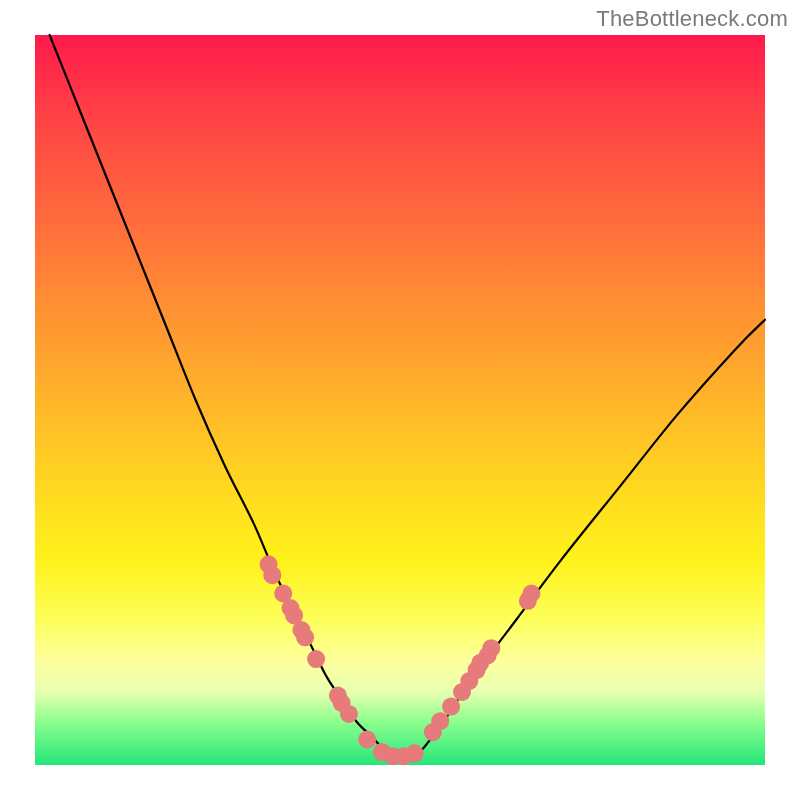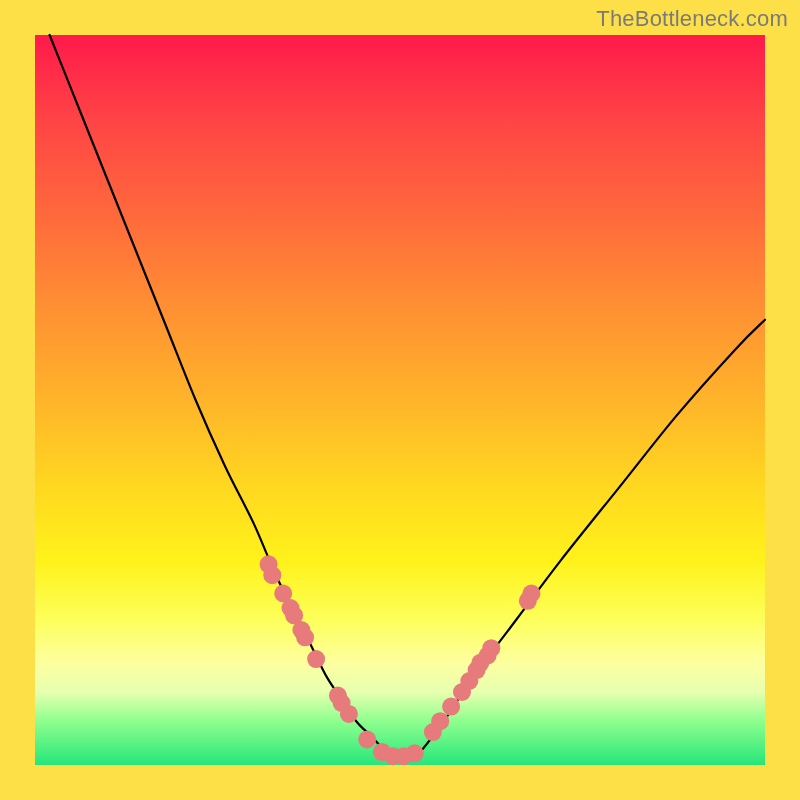--- a/index.html
+++ b/index.html
@@ -10,21 +10,21 @@
     background: #000;
     overflow: hidden;
     font-family: Arial, Helvetica, sans-serif;
   }
   .frame {
     position: absolute;
     left: 0;
     top: 0;
     width: 800px;
     height: 800px;
-    background: #fde047;
+    background: #ffffff;
   }
   .plot-area {
     position: absolute;
     left: 35px;
     top: 35px;
     width: 730px;
     height: 730px;
     
     background: linear-gradient(
       to bottom,

